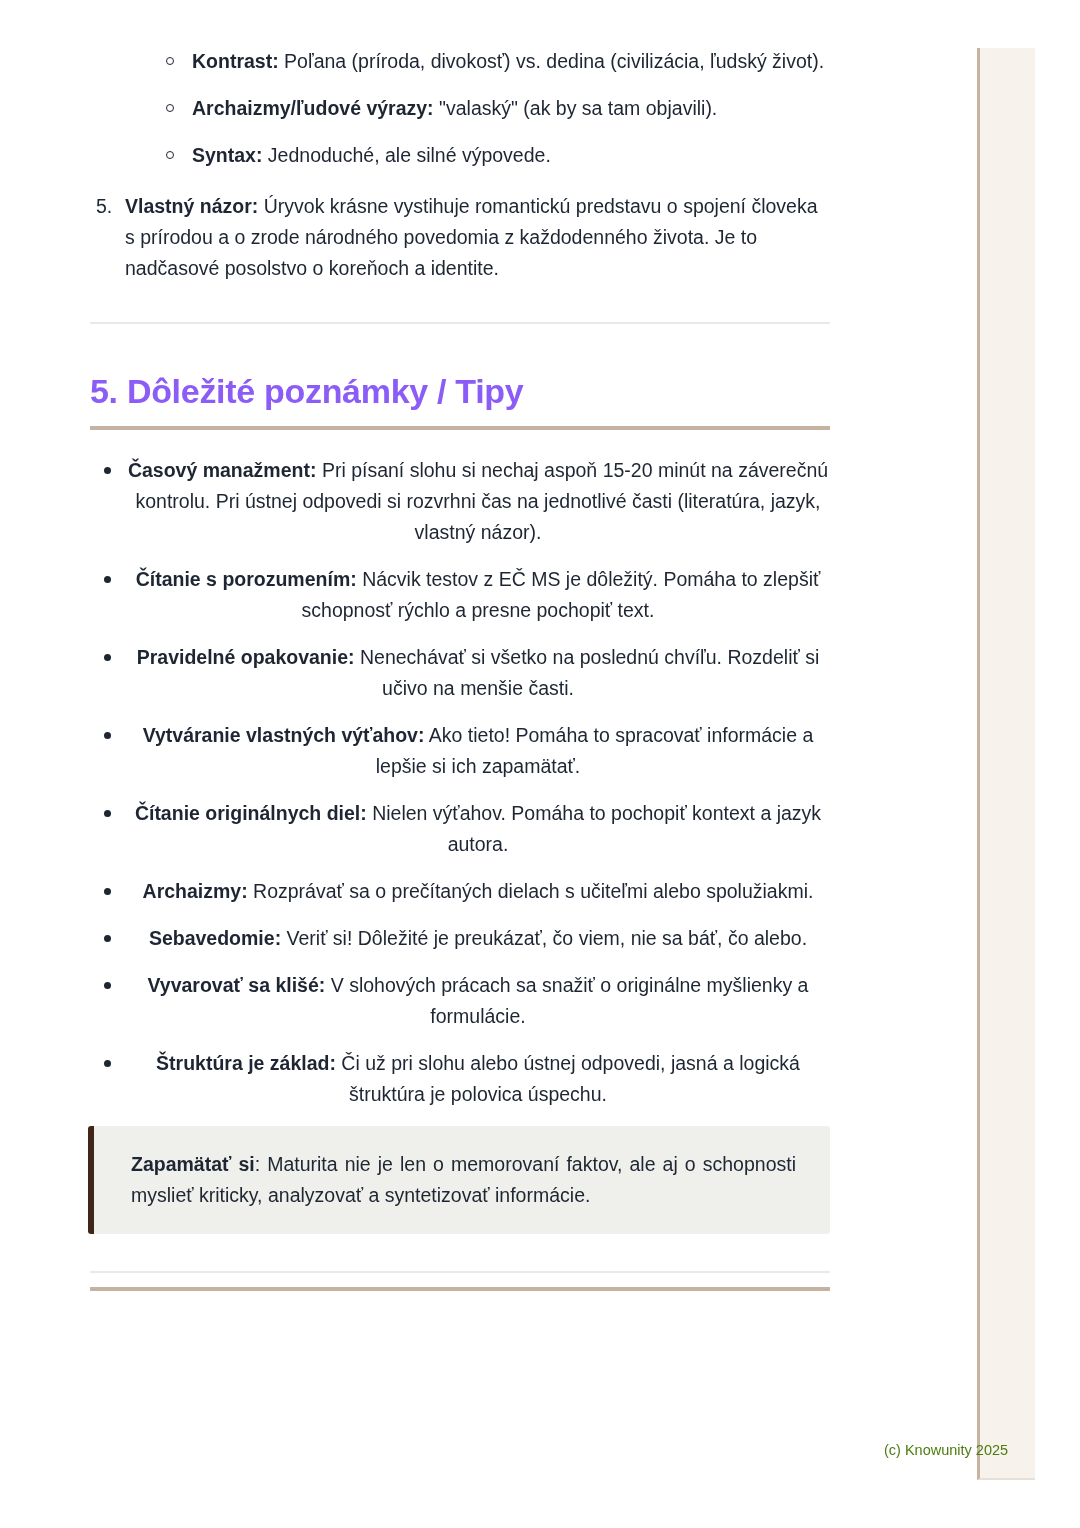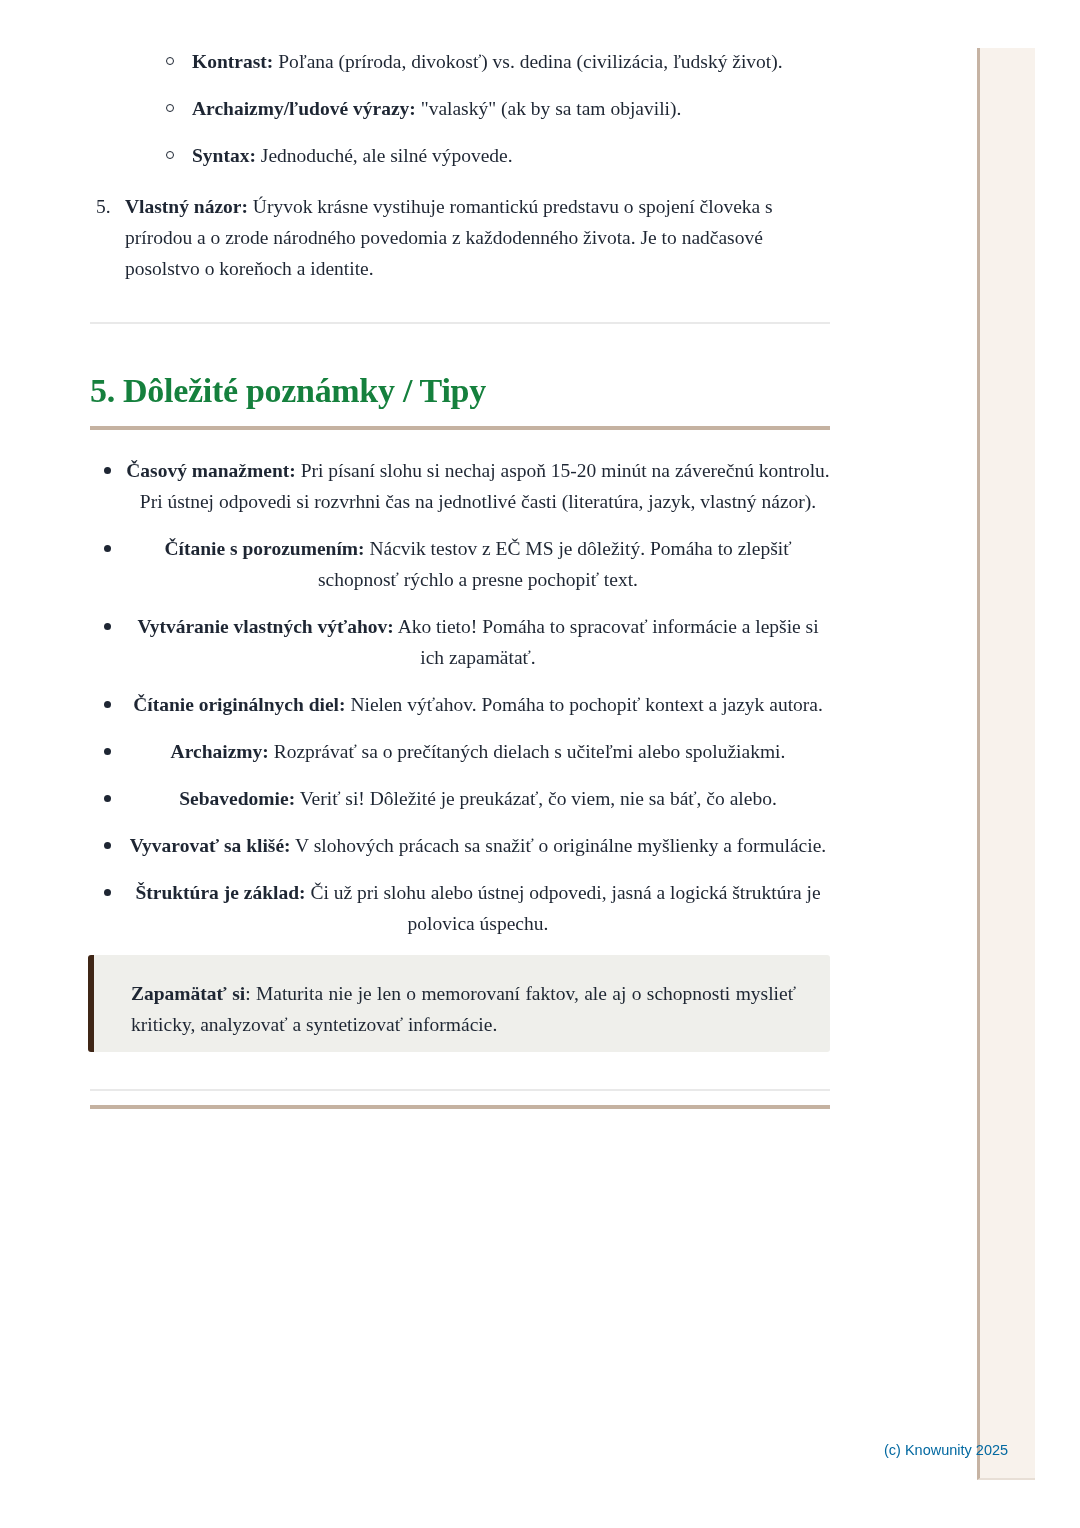--- a/index.html
+++ b/index.html
@@ -11,21 +11,20 @@
     position: relative;
     overflow: hidden;
   }
   .content {
     position: relative;
     margin-left: 90px;
     width: 740px;
     padding-top: 46px;
     font-size: 19.5px;
     line-height: 31px;
-    font-family: Liberation Serif, serif;
   }
   b, .lead { font-weight: 700; }
 
   
   ul.sub-bullets { list-style: none; margin: 0; padding: 0; }
   ul.sub-bullets li {
     position: relative;
     padding-left: 102px;
     margin-bottom: 16px;
   }
@@ -58,21 +57,21 @@
     margin: 38px 0 0 0;
   }
   .divider.second { margin-top: 37px; }
 
   h2.section-title {
     margin: 46px 0 0 0;
     font-size: 34px;
     line-height: 42px;
     font-weight: 700;
     letter-spacing: -0.3px;
-    color: #15803d;
+    color: #8b5cf6;
   }
   h2.section-title.second { margin-top: 44px; }
   .title-rule {
     height: 4px;
     background: #c5b2a1;
     border: none;
     margin: 14px 0 0 0;
   }
 
   
@@ -90,30 +89,30 @@
     border-radius: 50%;
     background: #1e2633;
   }
   ul.tips li:last-child { margin-bottom: 0; }
 
   .callout {
     margin: 16px 0 15px -2px;
     background: #efefeb;
     border-left: 6px solid #3f2616;
     border-radius: 3px;
-    padding: 23px 34px 12px 37px;
+    padding: 23px 34px 23px 37px;
     text-align: justify;
   }
 
   .copyright {
     position: absolute;
     left: 884px; top: 1441px;
     font-size: 14.5px;
     line-height: 18px;
-    color: #0369a1;
+    color: #4d7c0f;
     z-index: 3;
   }
 
   .page-edge-strip {
     position: absolute;
     left: 977px; top: 48px;
     width: 55px; height: 1430px;
     background: #f8f2ec;
     border-left: 3px solid #c6b3a3;
     border-bottom: 2px solid #e8dfd6;
@@ -138,20 +137,21 @@
   </div>
 
   <hr class="divider">
 
   <h2 class="section-title">5. Dôležité poznámky / Tipy</h2>
   <hr class="title-rule">
 
   <ul class="tips">
     <li><span class="lead">Časový manažment:</span><span> Pri písaní slohu si nechaj aspoň 15-20 minút na záverečnú kontrolu. Pri ústnej odpovedi si rozvrhni čas na jednotlivé časti (literatúra, jazyk, vlastný názor).</span></li>
     <li><span class="lead">Čítanie s porozumením:</span><span> Nácvik testov z EČ MS je dôležitý. Pomáha to zlepšiť schopnosť rýchlo a presne pochopiť text.</span></li>
+    <li><span class="lead">Pravidelné opakovanie:</span><span> Nenechávať si všetko na poslednú chvíľu. Rozdeliť si učivo na menšie časti.</span></li>
     <li><span class="lead">Vytváranie vlastných výťahov:</span><span> Ako tieto! Pomáha to spracovať informácie a lepšie si ich zapamätať.</span></li>
     <li><span class="lead">Čítanie originálnych diel:</span><span> Nielen výťahov. Pomáha to pochopiť kontext a jazyk autora.</span></li>
     <li><span class="lead">Archaizmy:</span><span> Rozprávať sa o prečítaných dielach s učiteľmi alebo spolužiakmi.</span></li>
     <li><span class="lead">Sebavedomie:</span><span> Veriť si! Dôležité je preukázať, čo viem, nie sa báť, čo alebo.</span></li>
     <li><span class="lead">Vyvarovať sa klišé:</span><span> V slohových prácach sa snažiť o originálne myšlienky a formulácie.</span></li>
     <li><span class="lead">Štruktúra je základ:</span><span> Či už pri slohu alebo ústnej odpovedi, jasná a logická štruktúra je polovica úspechu.</span></li>
   </ul>
 
   <div class="callout">
     <span class="lead">Zapamätať si</span><span>: Maturita nie je len o memorovaní faktov, ale aj o schopnosti myslieť kriticky, analyzovať a syntetizovať informácie.</span>

